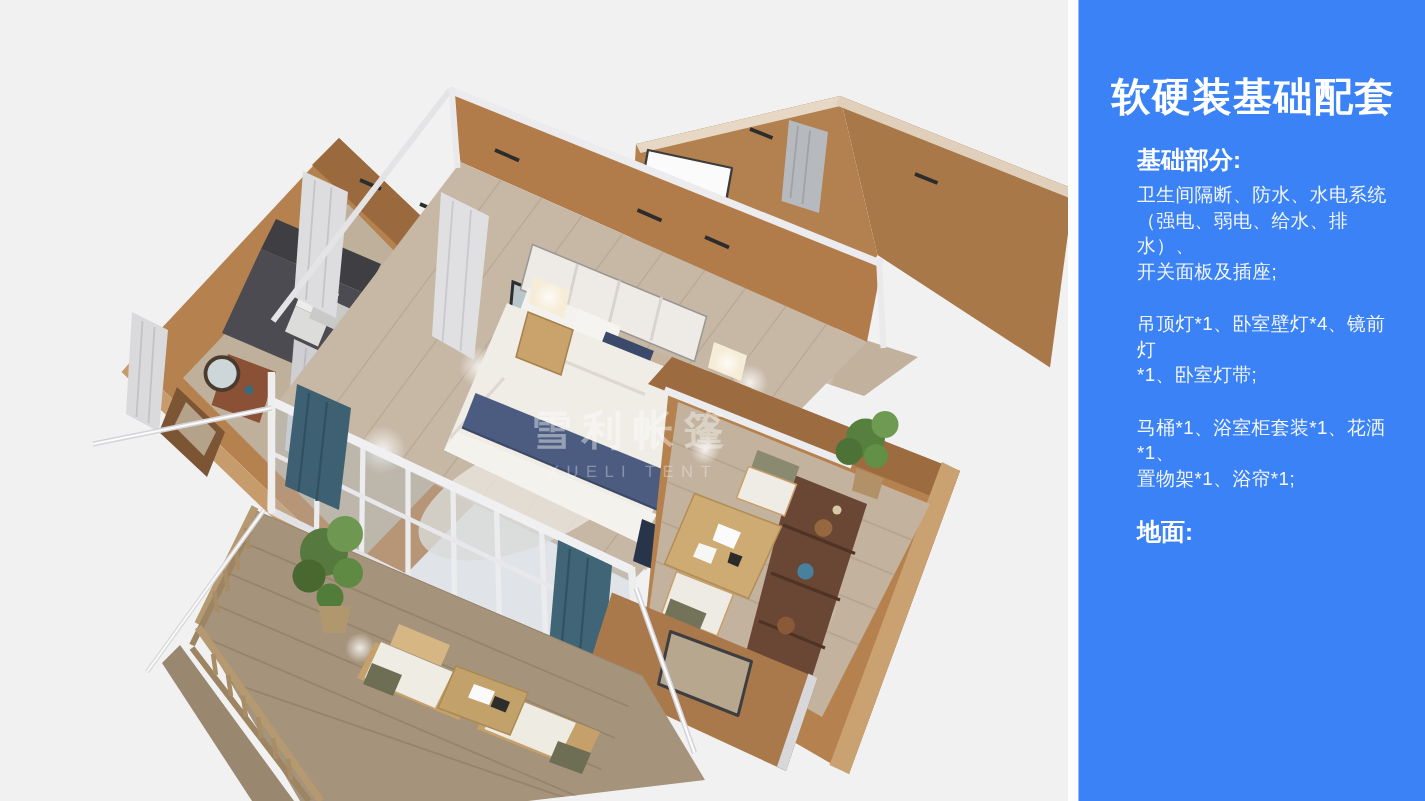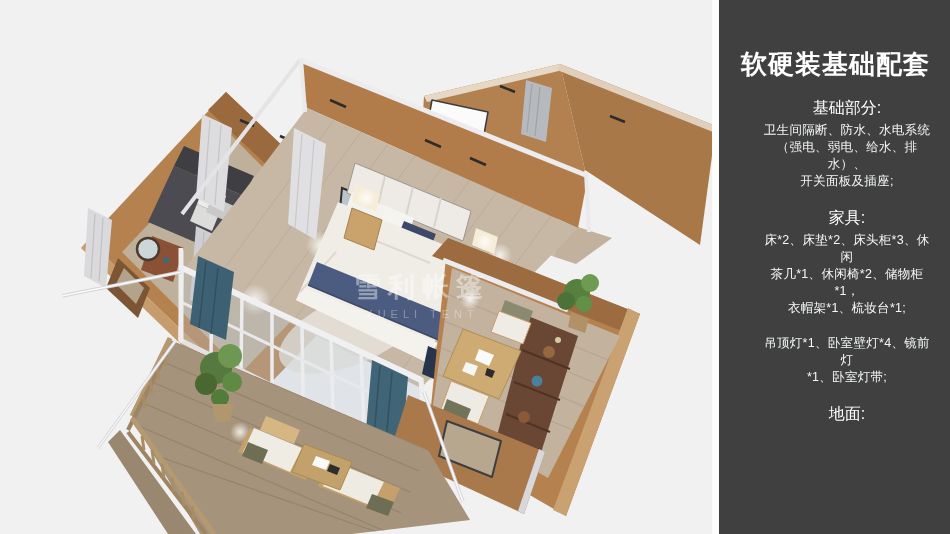--- a/index.html
+++ b/index.html
@@ -4,32 +4,32 @@
 <style>
   html,body{margin:0;padding:0;}
   .stage{
     position:relative;width:950px;height:534px;overflow:hidden;
     background:#f1f1f2;font-family:"Liberation Sans",sans-serif;
   }
   .floorplan{position:absolute;left:0;top:0;}
   .divider{position:absolute;left:712px;top:0;width:7px;height:534px;background:#fdfdfd;}
   .panel{
     position:absolute;left:719px;top:0;width:231px;height:534px;
-    background:#404040;color:#ffffff;box-sizing:border-box;
+    background:#3b82f6;color:#ffffff;box-sizing:border-box;
   }
   .panel-title{
     margin:50px 0 0 22px;font-size:26px;font-weight:bold;line-height:1.15;
     letter-spacing:1px;
   }
   .sections{margin:18px 14px 0 39px;}
   .section{margin-bottom:18px;}
-  .section h2{margin:0 0 5px 0;font-size:16px;font-weight:normal;line-height:19px;text-align:center;}
+  .section h2{margin:0 0 5px 0;font-size:16px;font-weight:bold;line-height:19px;}
   .section p{
     margin:0;font-size:12.5px;line-height:17px;white-space:pre-line;
-    letter-spacing:0.3px;color:#f4f7f9;text-align:center;
+    letter-spacing:0.3px;color:#f4f7f9;
   }
 </style>
 </head>
 <body>
 
 <div class="stage">
 
   <svg class="floorplan" width="719" height="534" viewBox="0 0 719 534">
     <defs>
       <radialGradient id="glow">
@@ -268,30 +268,26 @@
   <aside class="panel">
     <h1 class="panel-title">软硬装基础配套</h1>
     <div class="sections">
       <div class="section">
         <h2>基础部分:</h2>
         <p>卫生间隔断、防水、水电系统
 （强电、弱电、给水、排水）、
 开关面板及插座;</p>
       </div>
       <div class="section">
-        <h2>家具:</h2>
-        <p>床*2、床垫*2、床头柜*3、休闲
-茶几*1、休闲椅*2、储物柜*1，
-衣帽架*1、梳妆台*1;</p>
-      </div>
-      <div class="section">
         <p>吊顶灯*1、卧室壁灯*4、镜前灯
 *1、卧室灯带;</p>
       </div>
       <div class="section">
+        <p>马桶*1、浴室柜套装*1、花洒*1、
+置物架*1、浴帘*1;</p>
       </div>
       <div class="section">
         <h2>地面:</h2>
 
       </div>
     </div>
   </aside>
 </div>
 
 </body></html>

